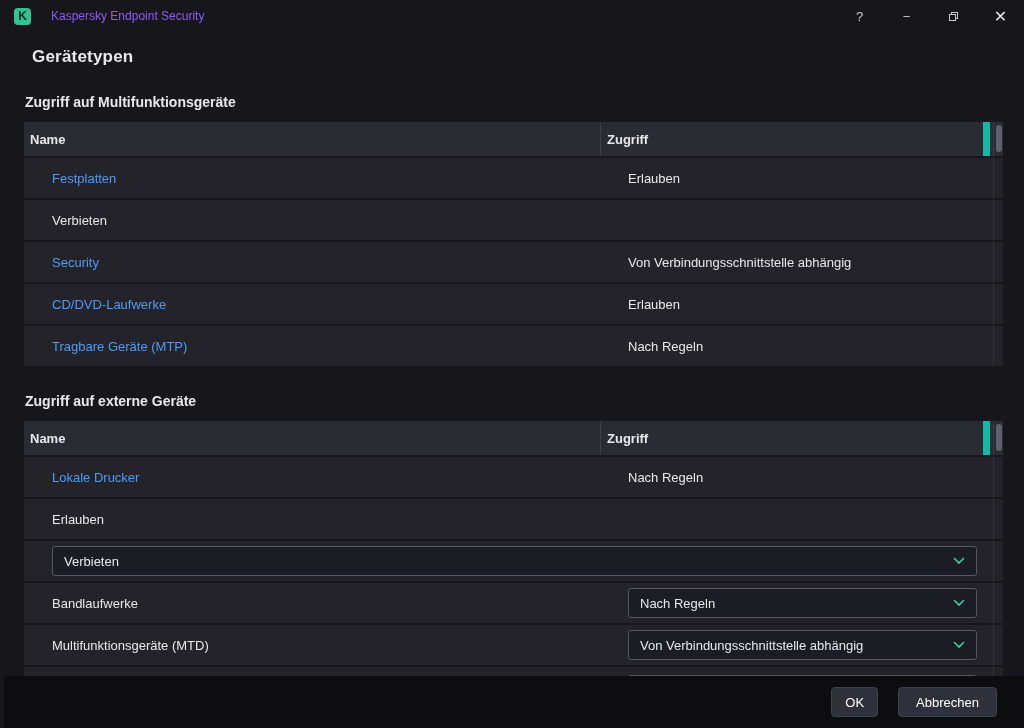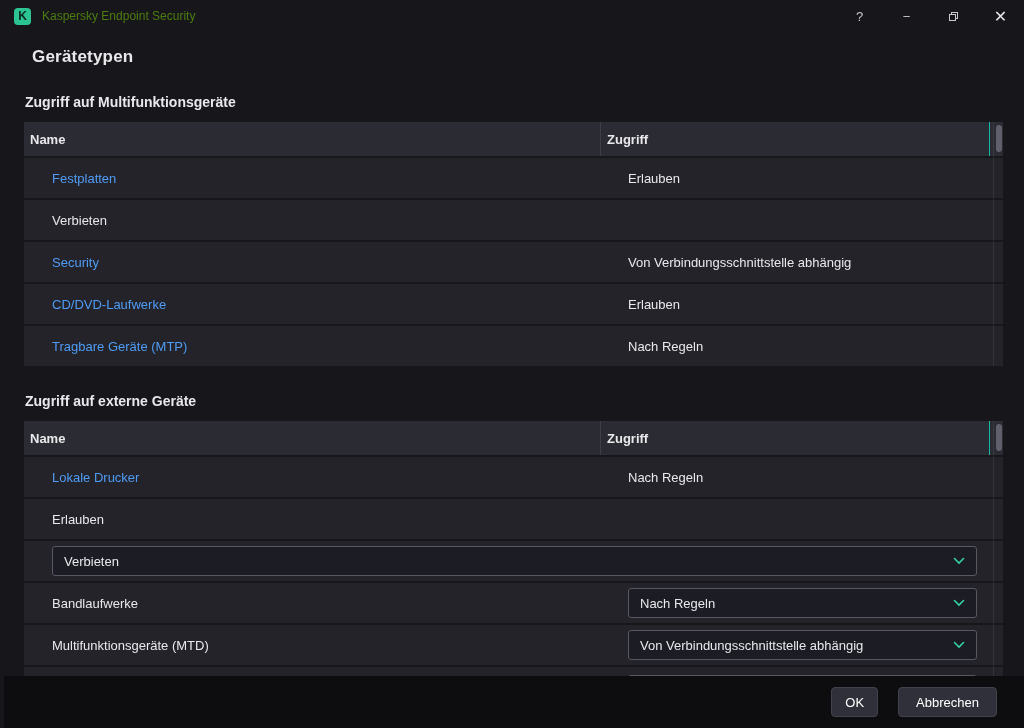--- a/index.html
+++ b/index.html
@@ -12,21 +12,21 @@
     position: relative;
   }
   
   .titlebar { height: 32px; display: flex; align-items: center; padding-left: 14px; }
   .logo {
     width: 17px; height: 17px; border-radius: 4px;
     background: #2bc492; color: #0d2a1f;
     display: flex; align-items: center; justify-content: center;
     font-size: 12px; font-weight: bold;
   }
-  .win-title { font-size: 12px; margin-left: 11px; color: #4d7c0f; }
+  .win-title { font-size: 12px; margin-left: 20px; color: #8b5cf6; }
   .controls { margin-left: auto; display: flex; height: 32px; }
   .ctrl {
     width: 47px; height: 32px; display: flex; align-items: center; justify-content: center;
     color: #c9c9ce; font-size: 13px; cursor: default;
   }
   .ctrl.close { color: #e6e6ea; font-size: 16px; }
   .restore-glyph { position: relative; width: 9px; height: 9px; }
   .restore-glyph .back {
     position: absolute; top: 0; right: 0; width: 7px; height: 7px;
     border: 1px solid #c9c9ce;
@@ -39,21 +39,21 @@
   .page-title { font-size: 17px; font-weight: bold; margin: 15px 12px 0 32px; letter-spacing: .2px; }
   .section-heading { font-size: 14px; font-weight: bold; margin: 27px 0 12px 25px; }
   
   .table { margin-left: 24px; width: 979px; position: relative; }
   .thead {
     display: flex; height: 34px; background: #2b2b33;
     align-items: stretch; font-weight: bold; font-size: 13px;
   }
   .th { display: flex; align-items: center; padding-left: 6px; }
   .th.name { width: 576px; }
-  .th.access { flex: 1; border-left: 1px solid #3e3e48; margin-right: 13px; border-right: 1px solid #14b8a6; }
+  .th.access { flex: 1; border-left: 1px solid #3e3e48; margin-right: 13px; border-right: 7px solid #14b8a6; }
   .row {
     display: flex; height: 40px; background: #232329;
     align-items: center; margin-top: 2px; font-size: 13px;
   }
   .cell { padding-left: 28px; }
   .cell.name { width: 576px; }
   .cell.access { flex: 1; padding-right: 26px; }
   a.devlink { color: #4f9cf6; text-decoration: none; cursor: pointer; }
   .dropdown {
     height: 30px; width: 100%;

